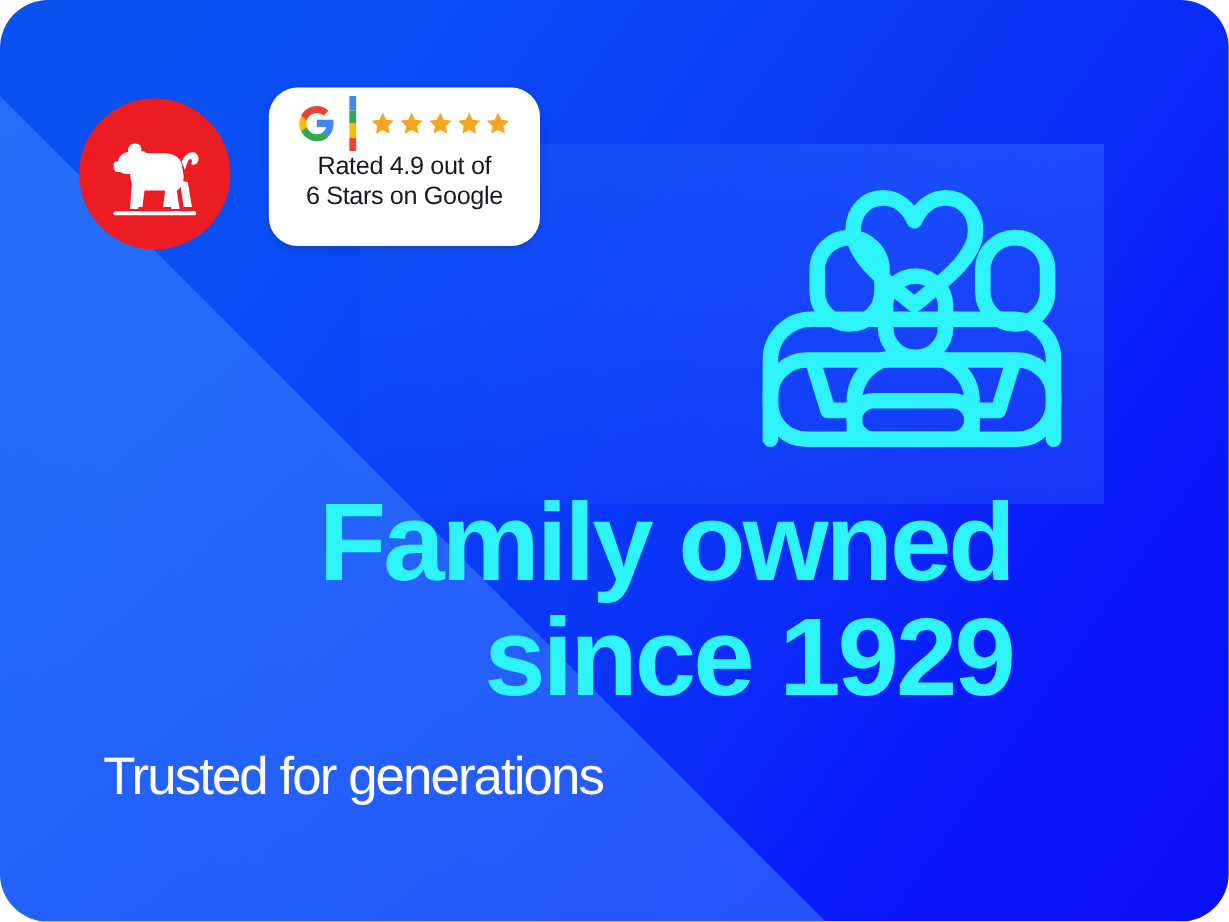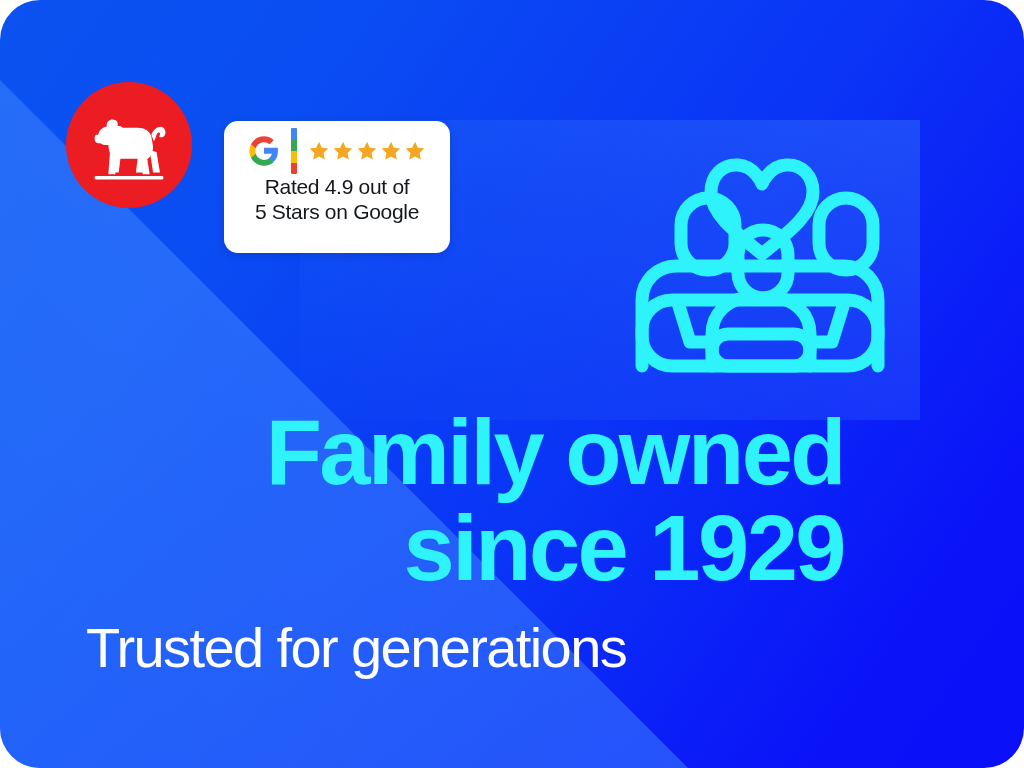--- a/index.html
+++ b/index.html
@@ -77,28 +77,27 @@
   .dog-logo svg { display: block; }
 
   
   .google-badge {
     position: absolute;
     left: 224px;
     top: 73px;
     width: 226px;
     height: 132px;
     background: #ffffff;
-    border-radius: 14px;
+    border-radius: 24px;
     box-shadow: 0 2px 8px rgba(0,0,0,0.14);
     display: flex;
     flex-direction: column;
     align-items: center;
     padding-top: 13px;
     box-sizing: border-box;
-    margin-top: 48px;
   }
   .badge-top {
     display: flex;
     align-items: center;
     gap: 9px;
     height: 34px;
   }
   .g-mark { width: 32px; height: 32px; display:block; }
   .g-divider {
     width: 6px;
@@ -156,21 +155,21 @@
   }
 
   .subheadline {
     position: absolute;
     left: 86px;
     top: 608px;
     width: 880px;
     color: #ffffff;
     font-family: "Liberation Sans", sans-serif;
     font-weight: 300;
-    font-size: 56px;
+    font-size: 44px;
     line-height: 80px;
     letter-spacing: -1.6px;
     white-space: nowrap;
   }
 </style>
 </head>
 <body>
 
 <div id="stage">
 
@@ -236,21 +235,21 @@
               <path fill="#f5a623" d="M12 1.8l3.1 6.6 7 .9-5.1 4.9 1.3 7.1L12 17.9 5.7 21.3 7 14.2 1.9 9.3l7-.9z"></path>
             </svg>
           <svg class="star" viewBox="0 0 24 24" aria-hidden="true">
               <path fill="#f5a623" d="M12 1.8l3.1 6.6 7 .9-5.1 4.9 1.3 7.1L12 17.9 5.7 21.3 7 14.2 1.9 9.3l7-.9z"></path>
             </svg>
         </span>
       </div>
 
       <div class="badge-text">
         <div>Rated 4.9 out of</div>
-        <div>5 Stars on Google</div>
+        <div>6 Stars on Google</div>
       </div>
     </div>
 
     <div class="family-icon">
       <svg viewBox="0 0 268 285" aria-hidden="true">
         <g fill="none" stroke="#2ef3fb" stroke-width="13" stroke-linecap="round" stroke-linejoin="round">
 
           <path d="M134 96 C134 96 127 78 110 77 C94 76 83 88 83 104 C83 126 107 144 134 166 C161 144 185 126 185 104 C185 88 174 76 158 77 C141 78 134 96 134 96 Z"></path>
 
           <rect x="53" y="110" width="54" height="72" rx="27"></rect>

